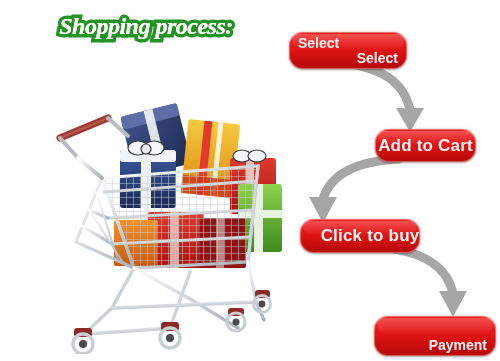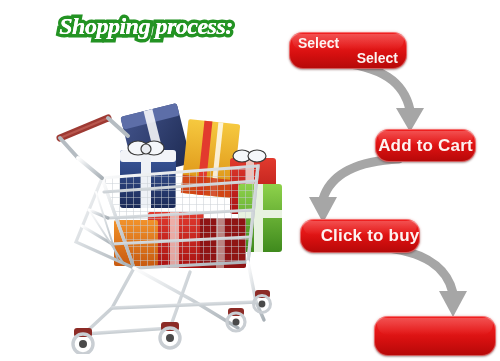--- a/index.html
+++ b/index.html
@@ -309,15 +309,16 @@
 
   <div id="btn-addcart" class="pill single">
     <span class="ptxt">Add to Cart</span>
   </div>
 
   <div id="btn-click" class="pill single">
     <span class="ptxt">Click to buy</span>
   </div>
 
   <div id="btn-confirm" class="pill stagger">
+    <span class="line2">Payment</span>
   </div>
 
 </div>
 
 </body></html>

